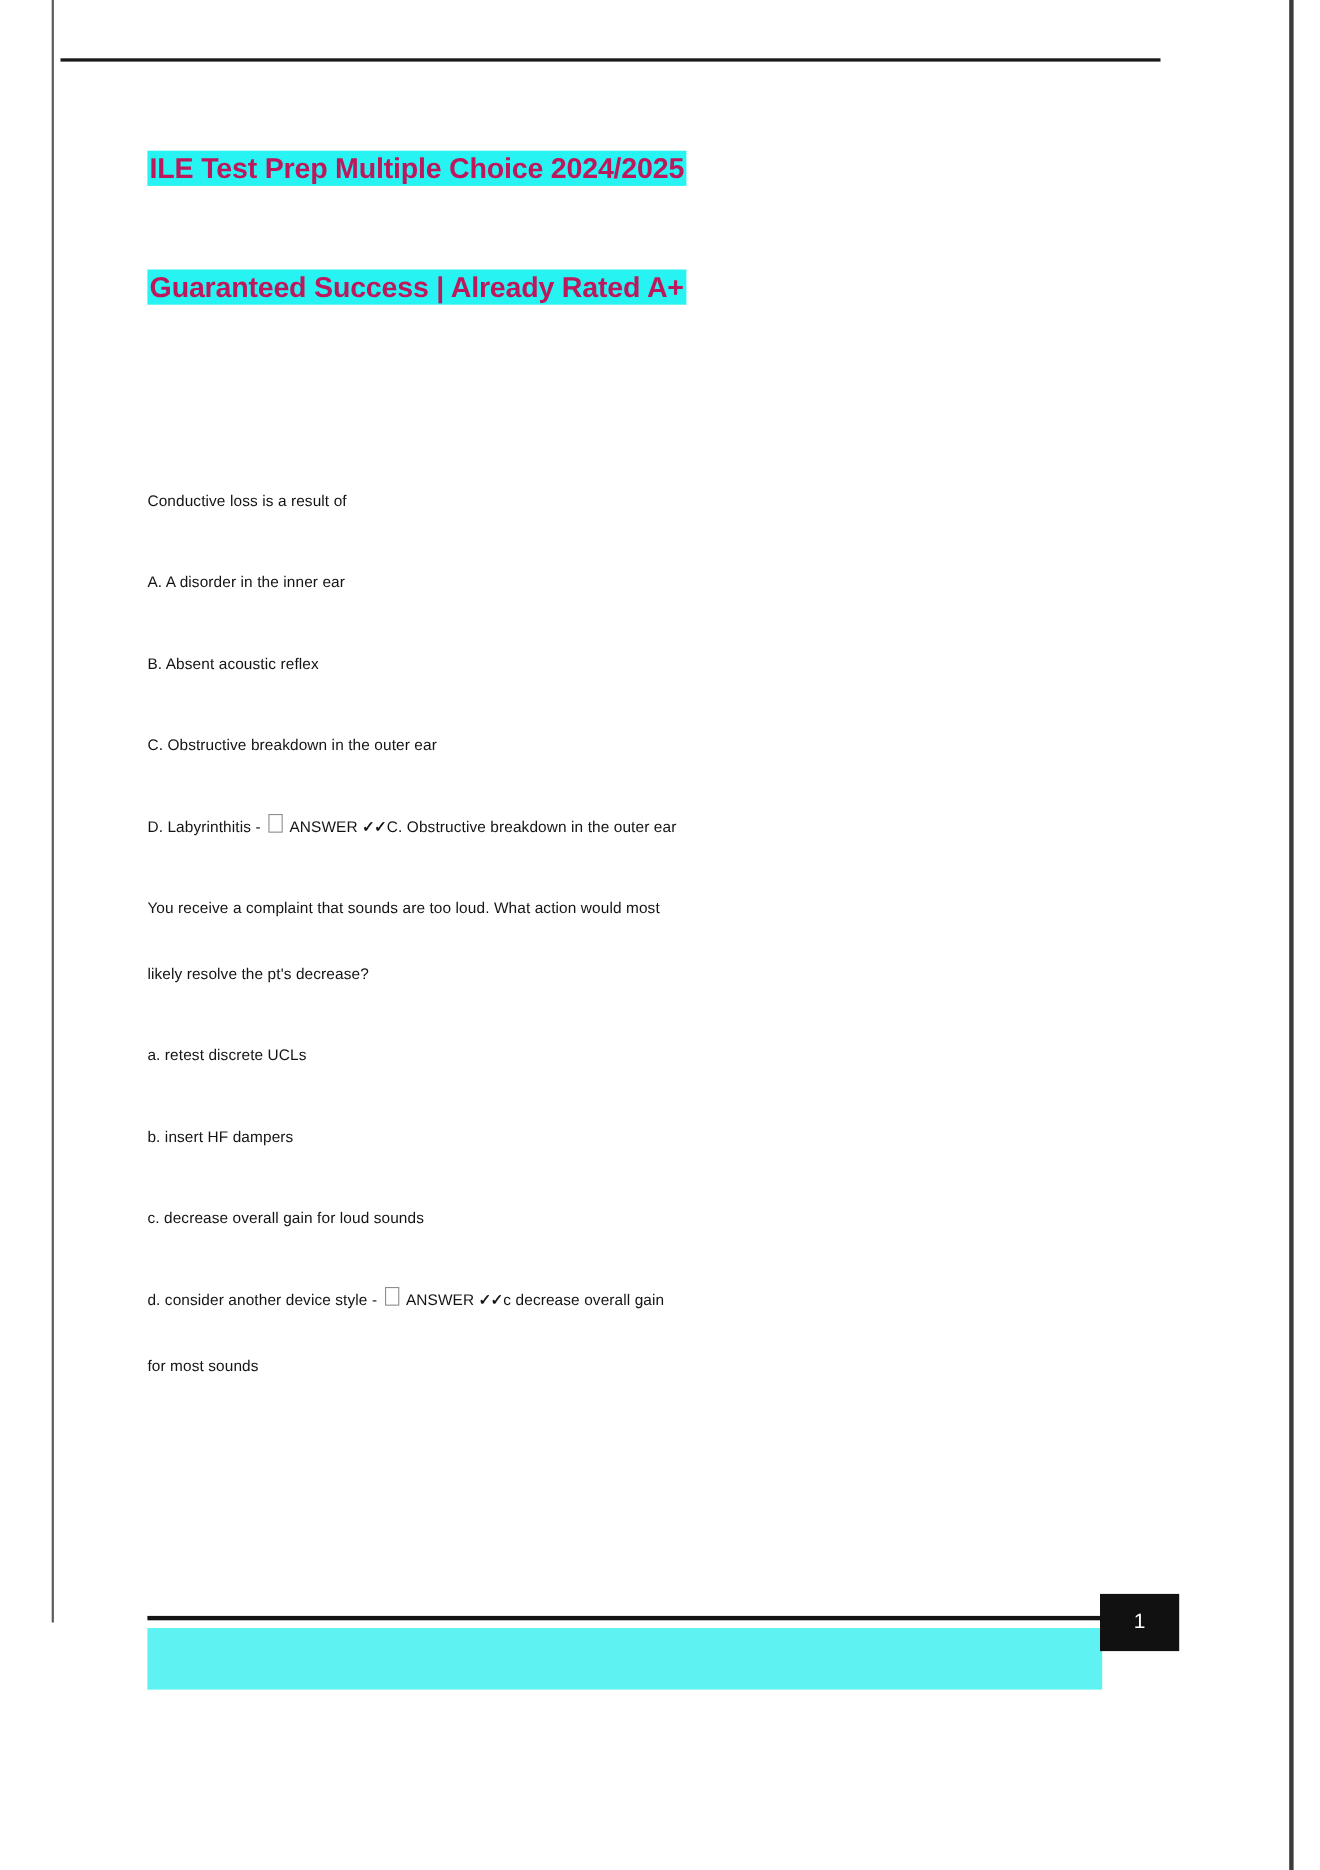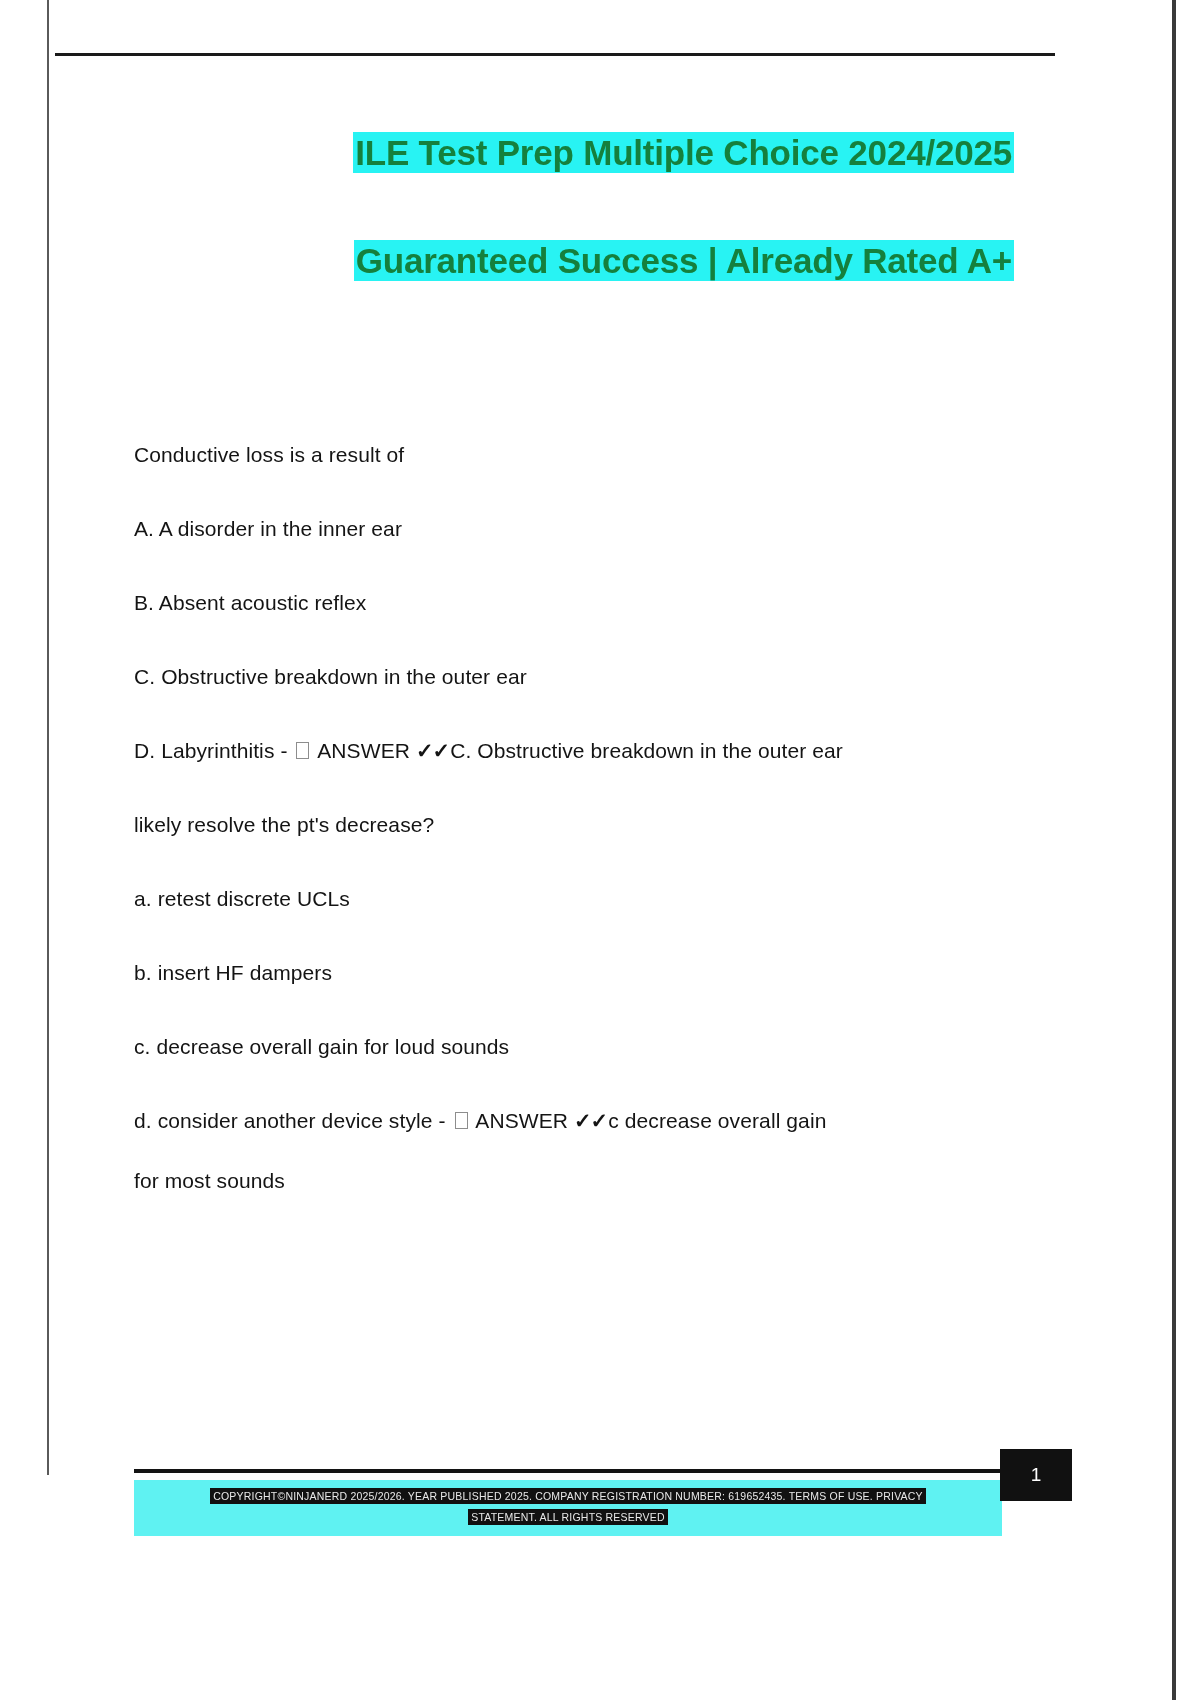--- a/index.html
+++ b/index.html
@@ -63,40 +63,39 @@
   .content {
     position: absolute;
     left: 134px;
     top: 126px;
     width: 880px;
   }
 
   
   .doc-title {
     margin: 0;
-    font-size: 35px;
+    font-size: 26px;
     font-weight: bold;
     line-height: 54px;
-    color: #15803d;
+    color: #be185d;
     letter-spacing: -0.2px;
-    text-align: right;
   }
   .doc-title .hl {
     background: #28f3f3;
     padding: 1px 2px;
     box-decoration-break: clone;
     -webkit-box-decoration-break: clone;
   }
 
   
   .qa-block {
     margin-top: 152px;
   }
   .line {
-    font-size: 21px;
+    font-size: 14px;
     line-height: 30px;
     color: #141414;
     margin: 0 0 44px 0;
     letter-spacing: 0.1px;
   }
   .line.wrap {
     margin-bottom: 30px;
   }
   .line.cont {
     margin-bottom: 44px;
@@ -184,32 +183,32 @@
 
     <div class="qa-block">
 
       <p class="line">Conductive loss is a result of</p>
       <p class="line">A. A disorder in the inner ear</p>
       <p class="line">B. Absent acoustic reflex</p>
       <p class="line">C. Obstructive breakdown in the outer ear</p>
 
       <p class="line"><span>D. Labyrinthitis - </span><span class="tofu"></span><span> ANSWER </span><span class="checks">✓✓</span><span>C. Obstructive breakdown in the outer ear</span></p>
 
+      <p class="line wrap">You receive a complaint that sounds are too loud. What action would most</p>
       <p class="line cont">likely resolve the pt's decrease?</p>
 
       <p class="line">a. retest discrete UCLs</p>
       <p class="line">b. insert HF dampers</p>
       <p class="line">c. decrease overall gain for loud sounds</p>
 
       <p class="line wrap"><span>d. consider another device style - </span><span class="tofu"></span><span> ANSWER </span><span class="checks">✓✓</span><span>c decrease overall gain</span></p>
 
       <p class="line">for most sounds</p>
 
     </div>
   </div>
 
   <div class="footer-rule"></div>
   <div class="footer-band"></div>
-  <div class="footer-text"><span>COPYRIGHT©NINJANERD 2025/2026. YEAR PUBLISHED 2025. COMPANY REGISTRATION NUMBER: 619652435. TERMS OF USE. PRIVACY</span><br><span>STATEMENT. ALL RIGHTS RESERVED</span></div>
 
   <div class="page-badge">1</div>
 
 </div>
 
 </body></html>

